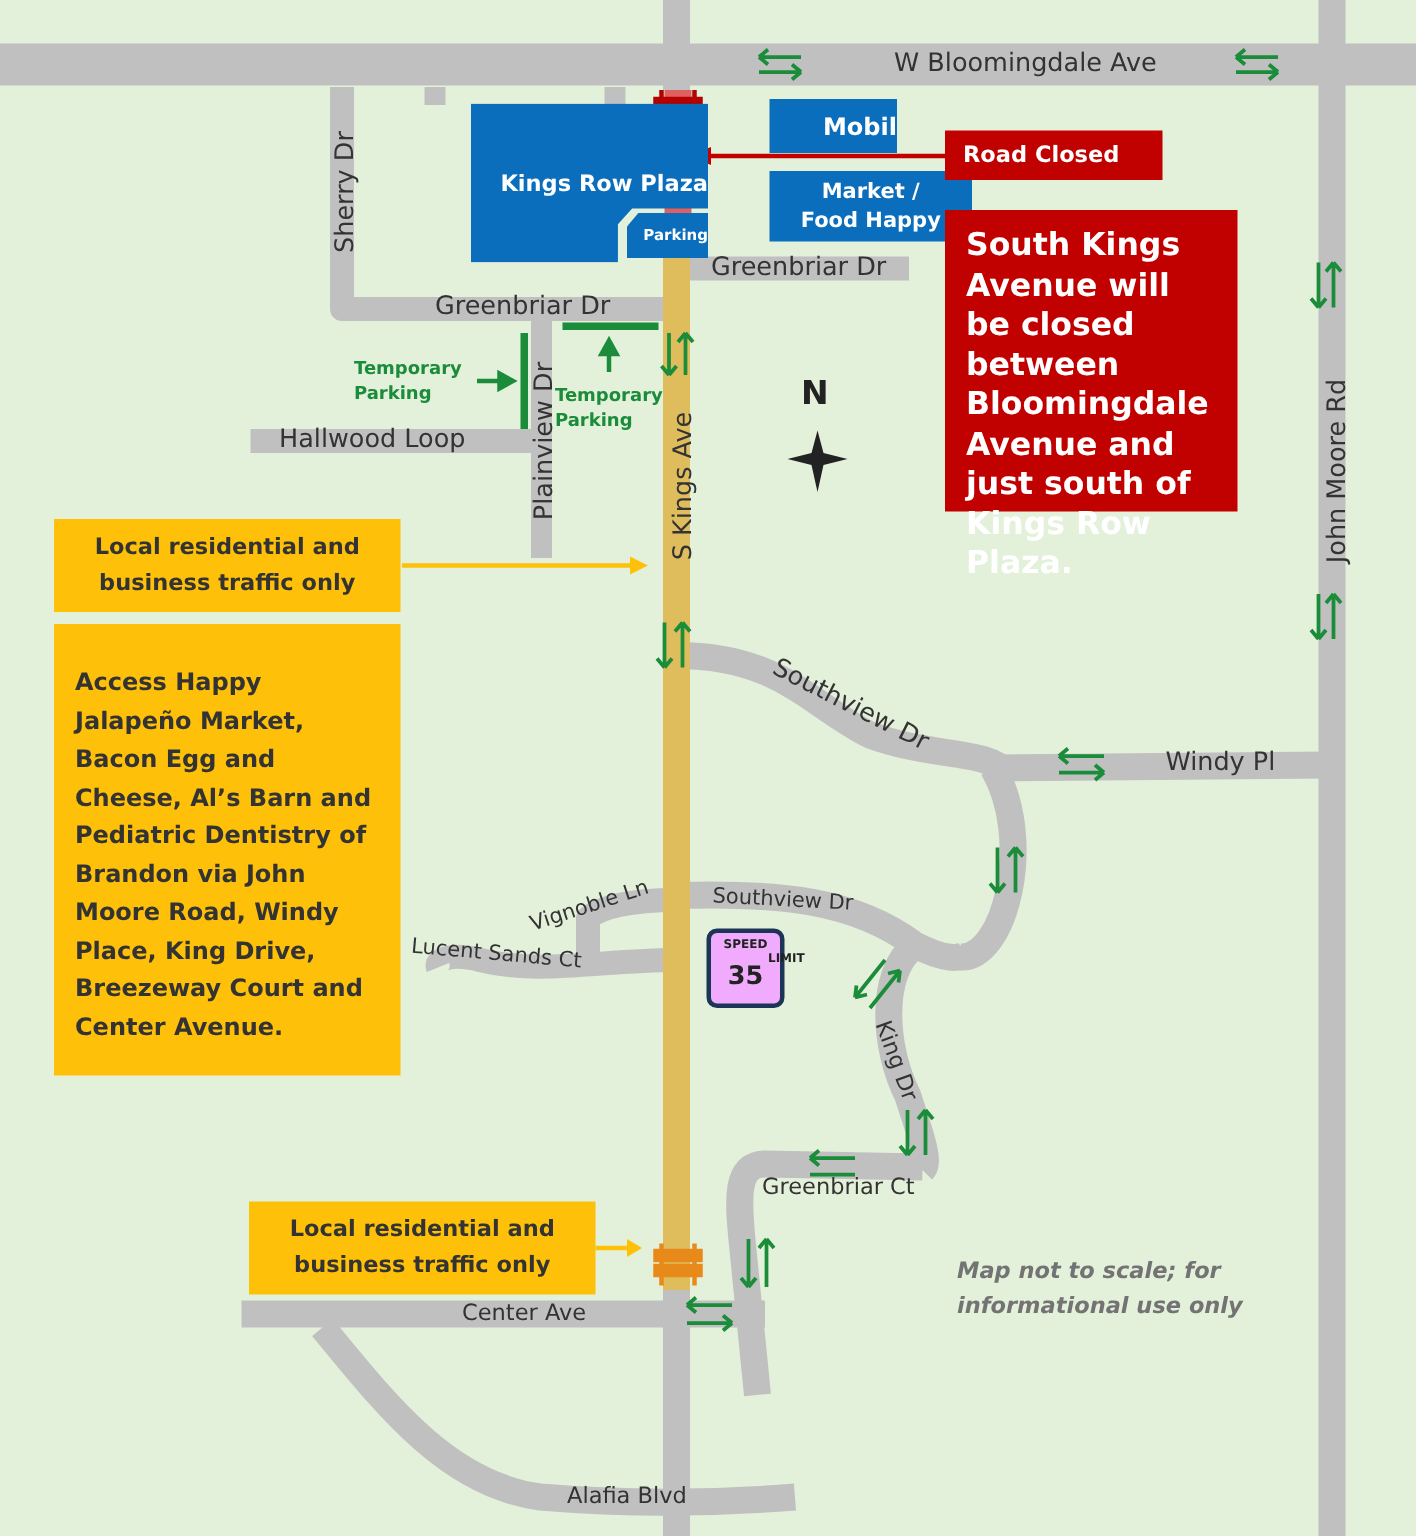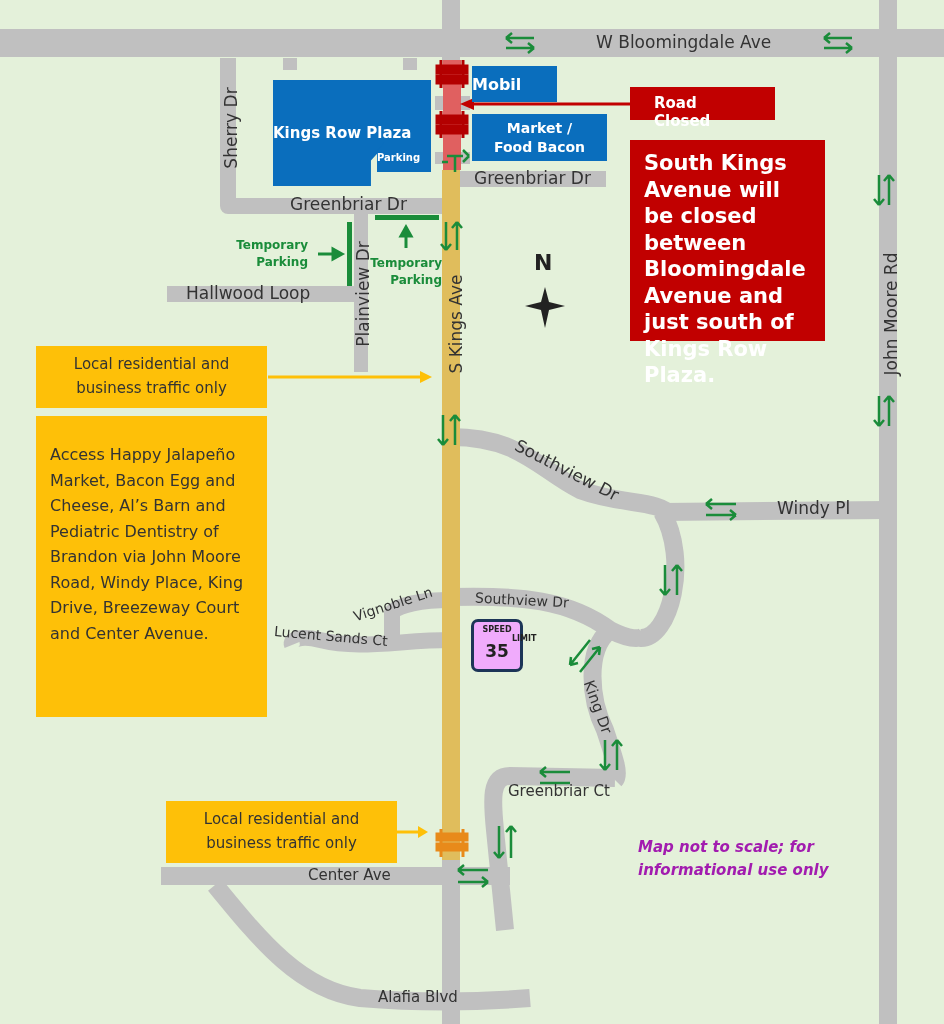--- a/index.html
+++ b/index.html
@@ -1,23 +1,23 @@
 <!DOCTYPE html>
 <html><head>
 <meta charset="utf-8">
 <style>
   html, body { margin:0; padding:0; }
   body { width:944px; height:1024px; position:relative; overflow:hidden; background:#e4f1da; font-family:"DejaVu Sans", sans-serif; }
   svg.map { position:absolute; left:0; top:0; }
   .lbl { position:absolute; color:#333; font-size:17px; white-space:nowrap; }
   .box { position:absolute; box-sizing:border-box; }
-  .blue { background:#0a6ebd; color:#fff; font-weight:bold; display:flex; align-items:center; justify-content:flex-start; text-align:center; }
+  .blue { background:#0a6ebd; color:#fff; font-weight:bold; display:flex; align-items:center; justify-content:flex-end; text-align:center;margin-left:41px; }
   .red { background:#c10000; color:#fff; font-weight:bold; }
-  .yellow { background:#fec008; color:#333; font-weight:normal; }
-  .green-t { color:#1a8c3a; font-weight:bold; position:absolute; text-align:right; font-size:12px; line-height:17px; }
+  .yellow { background:#fec008; color:#333; font-weight:bold; }
+  .green-t { color:#1a8c3a; font-weight:bold; position:absolute; text-align:left; font-size:12px; line-height:17px; }
 </style>
 </head>
 <body>
 
 <svg class="map" width="944" height="1024" viewBox="0 0 944 1024">
   <g fill="none" stroke="#c0c0c0" stroke-linejoin="round" stroke-linecap="butt">
 
     <line x1="0" y1="43" x2="944" y2="43" stroke-width="28"></line>
 
     <line x1="451" y1="0" x2="451" y2="60" stroke-width="18"></line>
@@ -129,53 +129,53 @@
 <div class="lbl" style="left:510px;top:460px;transform:rotate(27deg);">Southview Dr</div>
 <div class="lbl" style="left:753px;top:498px;margin-left:24px;">Windy Pl</div>
 <div class="lbl" style="left:352px;top:596px;font-size:14px;transform:rotate(-18deg);">Vignoble Ln</div>
 <div class="lbl" style="left:475px;top:592px;font-size:14px;transform:rotate(3deg);">Southview Dr</div>
 <div class="lbl" style="left:274px;top:628px;font-size:14px;transform:rotate(5deg);">Lucent Sands Ct</div>
 <div class="lbl" style="left:570px;top:698px;font-size:15px;transform:rotate(70deg);">King Dr</div>
 <div class="lbl" style="left:508px;top:782px;font-size:15px;">Greenbriar Ct</div>
 <div class="lbl" style="left:308px;top:866px;font-size:15px;">Center Ave</div>
 <div class="lbl" style="left:378px;top:988px;font-size:15px;">Alafia Blvd</div>
 
-<div class="box blue" style="left:273px;top:80px;width:158px;height:106px;clip-path:polygon(0 0,100% 0,100% 66%,68% 66%,62% 76%,62% 100%,0 100%);font-size:15px;align-items:flex-start;padding-top:44px;">
+<div class="box blue" style="left:273px;top:69px;width:158px;height:106px;clip-path:polygon(0 0,100% 0,100% 66%,68% 66%,62% 76%,62% 100%,0 100%);font-size:15px;align-items:flex-start;padding-top:44px;">
   <span>Kings Row Plaza</span>
 </div>
 <div class="box blue" style="left:377px;top:142px;width:54px;height:30px;font-size:10px;clip-path:polygon(14% 0,100% 0,100% 100%,0 100%,0 30%);">
   <span>Parking</span>
 </div>
 <div class="box blue" style="left:472px;top:66px;width:85px;height:36px;font-size:16px;">
   <span>Mobil</span>
 </div>
 <div class="box blue" style="left:472px;top:114px;width:135px;height:47px;font-size:14px;line-height:19px;padding:0 14px;">
-  <span>Market / Food Bacon</span>
+  <span>Market / Food Happy</span>
 </div>
 
-<div class="box red" style="left:630px;top:87px;width:145px;height:33px;font-size:15px;padding:7px 24px;">
+<div class="box red" style="left:630px;top:87px;width:145px;height:33px;font-size:15px;padding:7px 12px;">
   <span>Road Closed</span>
 </div>
 <div class="box red" style="left:630px;top:140px;width:195px;height:201px;font-size:21px;line-height:26.5px;padding:10px 14px;">
   <span>South Kings Avenue will be closed between Bloomingdale Avenue and just south of Kings Row Plaza.</span>
 </div>
 <div class="box yellow" style="left:36px;top:346px;width:231px;height:62px;font-size:15px;line-height:24px;padding:6px 10px;text-align:center;">
   <span>Local residential and business traffic only</span>
 </div>
 <div class="box yellow" style="left:36px;top:416px;width:231px;height:301px;font-size:16px;line-height:25.5px;padding:26px 14px;">
   <span>Access Happy Jalapeño Market, Bacon Egg and Cheese, Al’s Barn and Pediatric Dentistry of Brandon via John Moore Road, Windy Place, King Drive, Breezeway Court and Center Avenue.</span>
 </div>
 <div class="box yellow" style="left:166px;top:801px;width:231px;height:62px;font-size:15px;line-height:24px;padding:6px 10px;text-align:center;">
   <span>Local residential and business traffic only</span>
 </div>
 
 <div class="green-t" style="left:236px;top:237px;width:72px;">Temporary Parking</div>
 <div class="green-t" style="left:370px;top:255px;width:72px;">Temporary Parking</div>
 
-<div style="position:absolute;left:638px;top:836px;width:210px;color:#a21caf;font-weight:bold;font-style:italic;font-size:15px;line-height:23px;">Map not to scale; for informational use only</div>
+<div style="position:absolute;left:638px;top:836px;width:210px;color:#737373;font-weight:bold;font-style:italic;font-size:15px;line-height:23px;">Map not to scale; for informational use only</div>
 
 <div style="position:absolute;left:471px;top:619px;width:52px;height:53px;box-sizing:border-box;border:3px solid #1c3557;border-radius:7px;background:#f0abfc;text-align:center;color:#222;font-weight:bold;">
   <div style="font-size:8px;margin-top:3px;">SPEED</div>
   <div style="font-size:8px;margin-left:38px;">LIMIT</div>
   <div style="font-size:17px;line-height:17px;">35</div>
 </div>
 
 <div style="position:absolute;left:534px;top:250px;font-size:22px;font-weight:bold;color:#222;">N</div>
 
 </body></html>

